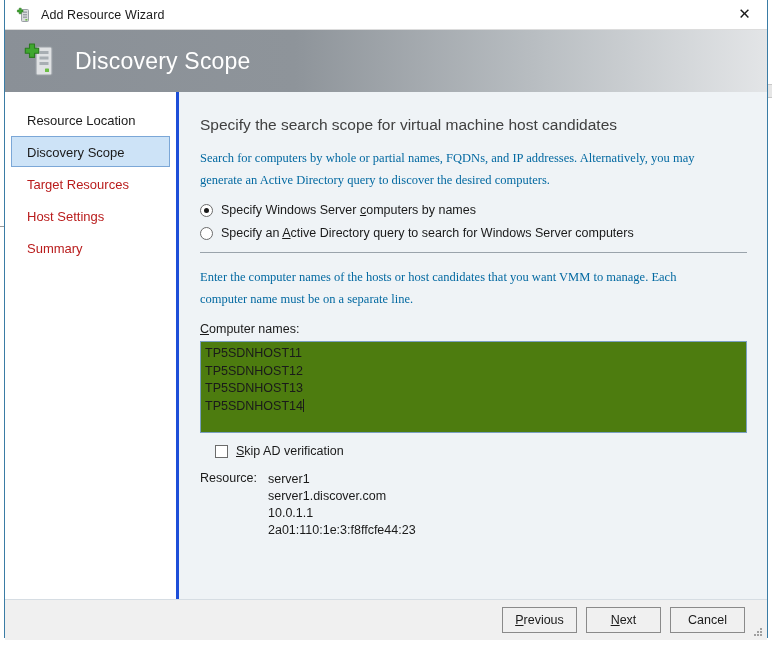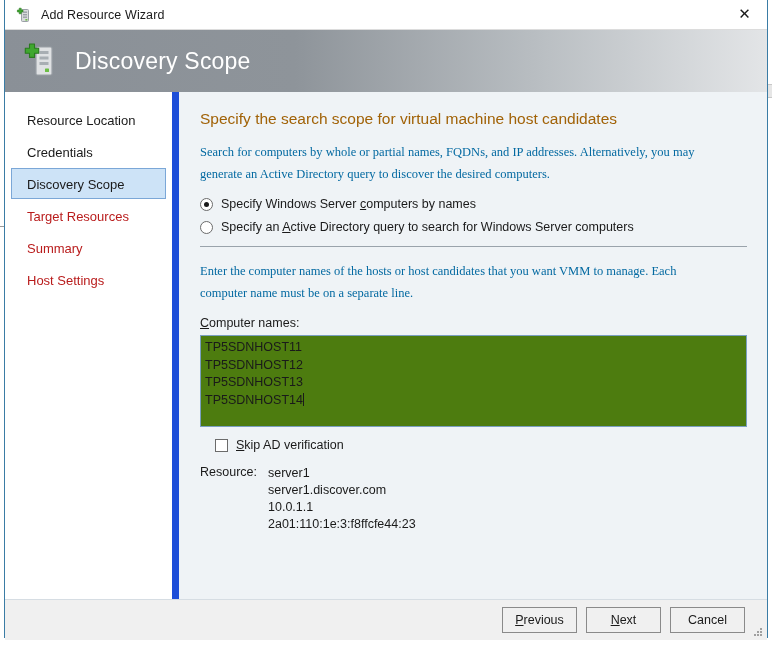--- a/index.html
+++ b/index.html
@@ -121,21 +121,21 @@
     position: relative;
     height: 507px;
     display: flex;
     background: #eff3f6;
   }
 
   
   .sidebar {
     width: 174px;
     background: #ffffff;
-    border-right: 7px solid #1d4ed8;
+    border-right: 3px solid #1d4ed8;
     padding-top: 12px;
     box-sizing: border-box;
     flex: none;
   }
   .nav-item {
     height: 31px;
     line-height: 31px;
     margin: 0 6px 1px 6px;
     padding-left: 15px;
     font-size: 13px;
@@ -153,22 +153,22 @@
 
   
   .content {
     flex: 1;
     padding: 14px 20px 0 21px;
     box-sizing: border-box;
     position: relative;
   }
   .page-heading {
     font-size: 15.5px;
-    color: #a16207;
-    margin: 4px 0 13px 0;
+    color: #404040;
+    margin: 10px 0 13px 0;
     font-weight: normal;
   }
   .para {
     font-size: 12.5px;
     line-height: 22px;
     color: #0369a1;
     margin: 0 0 12px 0;
     max-width: 520px;
     font-family: Liberation Serif, serif;
   }
@@ -328,25 +328,24 @@
         <path d="M6.5 3h5v4.2h4.2v5H11.5v4.2h-5V12.2H2.3v-5h4.2z" fill="#3fa72f" stroke="#2a7a1f" stroke-width="1.1" stroke-linejoin="round"></path>
       </svg>
     </span>
     <span class="banner-title">Discovery Scope</span>
   </div>
 
   <div class="body-area">
 
     <nav class="sidebar">
       <div class="nav-item">Resource Location</div>
-      <div class="nav-item">Credentials</div>
       <div class="nav-item active">Discovery Scope</div>
       <div class="nav-item dim">Target Resources</div>
+      <div class="nav-item dim">Host Settings</div>
       <div class="nav-item dim">Summary</div>
-      <div class="nav-item dim">Host Settings</div>
     </nav>
 
     <section class="content">
 
       <h2 class="page-heading">Specify the search scope for virtual machine host candidates</h2>
 
       <p class="para">Search for computers by whole or partial names, FQDNs, and IP addresses. Alternatively, you may generate an Active Directory query to discover the desired computers.</p>
 
       <div class="radio-row">
         <span class="radio checked"></span>

